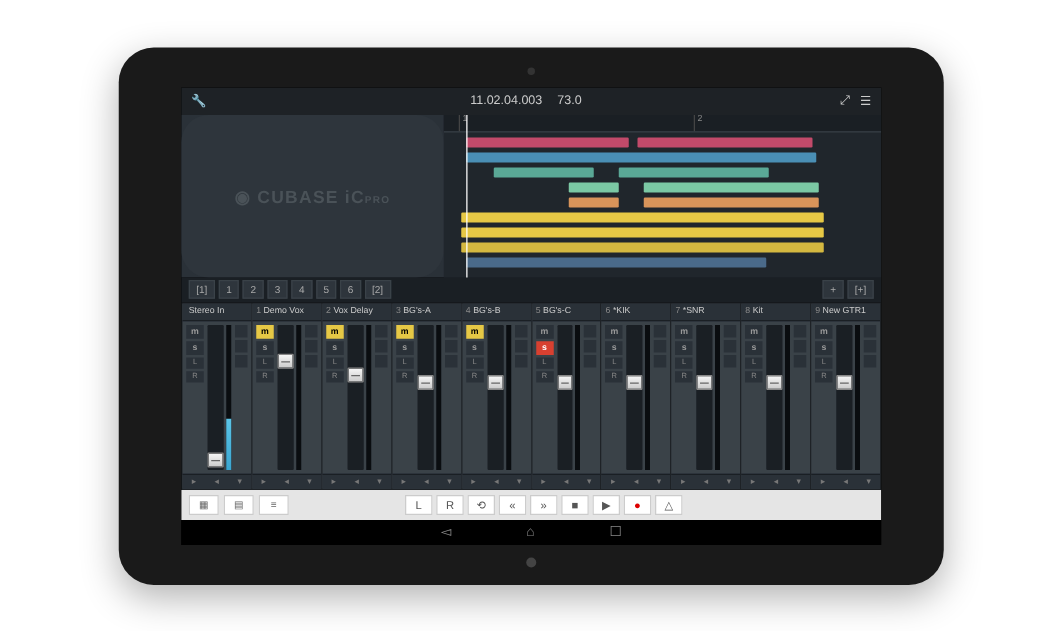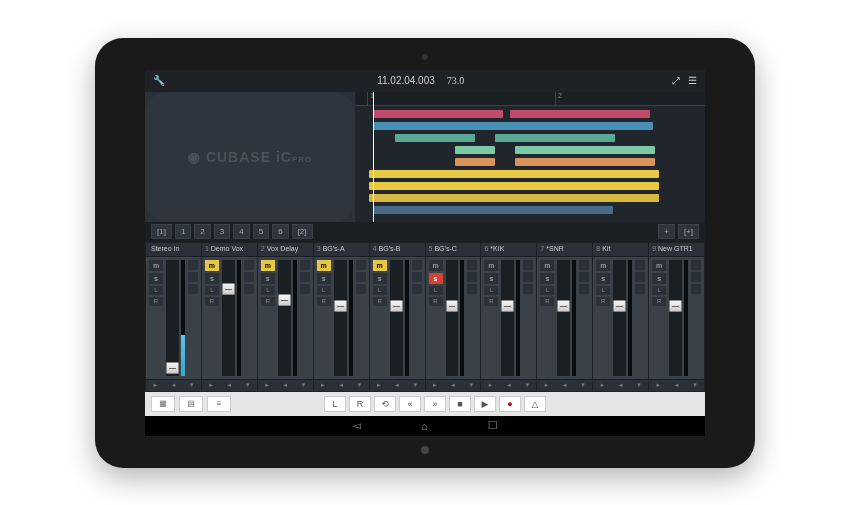--- a/index.html
+++ b/index.html
@@ -5,21 +5,21 @@
 * { margin: 0; padding: 0; box-sizing: border-box; font-family: Arial, sans-serif; }
 body { background: #fff; width: 850px; height: 505px; display: flex; align-items: center; justify-content: center; }
 .tablet { width: 660px; height: 430px; background: #1a1a1a; border-radius: 28px; padding: 32px 50px; box-shadow: 0 10px 30px rgba(0,0,0,0.3); position: relative; }
 .camera { position: absolute; top: 16px; left: 50%; transform: translateX(-50%); width: 6px; height: 6px; background: #333; border-radius: 50%; }
 .home-dot { position: absolute; bottom: 14px; left: 50%; transform: translateX(-50%); width: 8px; height: 8px; background: #444; border-radius: 50%; }
 .screen { width: 100%; height: 100%; background: #000; display: flex; flex-direction: column; overflow: hidden; }
 
 .topbar { height: 22px; background: #1e2226; display: flex; align-items: center; padding: 0 8px; color: #ccc; font-size: 10px; }
 .topbar .wrench { margin-right: auto; }
 .topbar .position { margin: 0 12px; }
-.topbar .tempo { margin-right: auto; font-family: Liberation Serif, serif; }
+.topbar .tempo { margin-right: auto; }
 .topbar .diag { margin-left: 8px; }
 
 .arrange { height: 130px; display: flex; background: #2a3138; }
 .logo-area { width: 210px; background: #2e353c; display: flex; align-items: center; justify-content: center; color: #4a5258; font-size: 14px; font-weight: bold; letter-spacing: 1px; border-radius: 22px; }
 .logo-area .pro { font-size: 8px; }
 .timeline { flex: 1; background: #20262c; position: relative; }
 .ruler { height: 14px; background: #1a1f24; border-bottom: 1px solid #3a4248; position: relative; }
 .ruler-mark { position: absolute; top: 0; height: 100%; color: #888; font-size: 7px; padding-left: 2px; border-left: 1px solid #444; }
 .playhead { position: absolute; top: 0; bottom: 0; width: 1px; background: #fff; left: 18px; z-index: 5; }
 .tracks { position: relative; height: calc(100% - 14px); }

